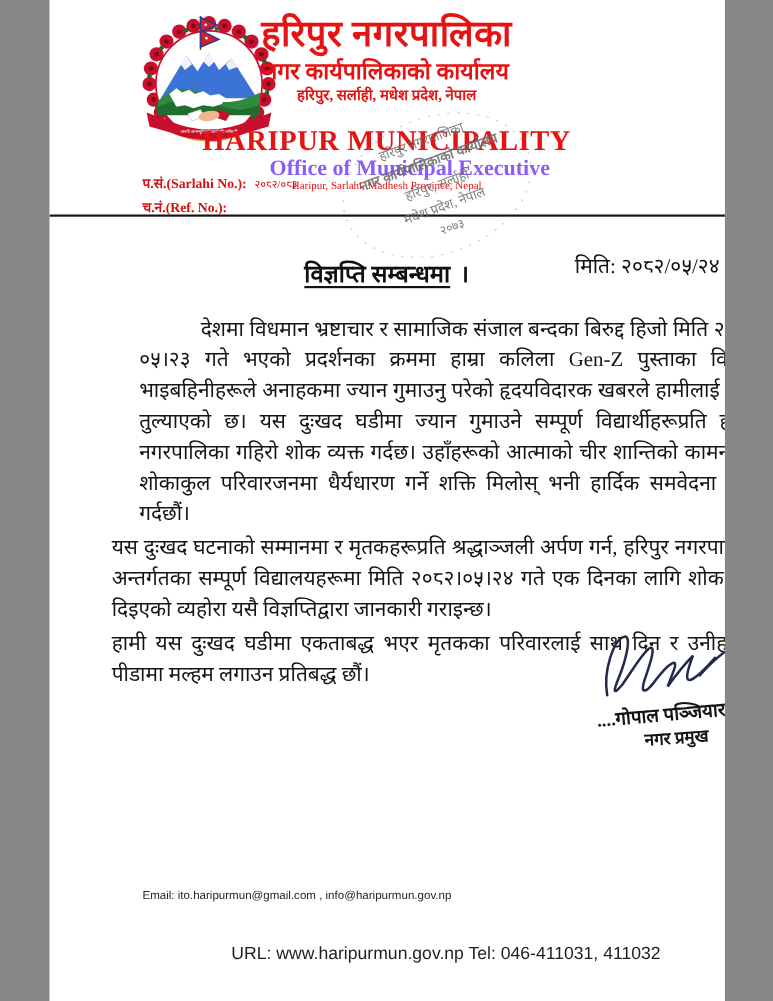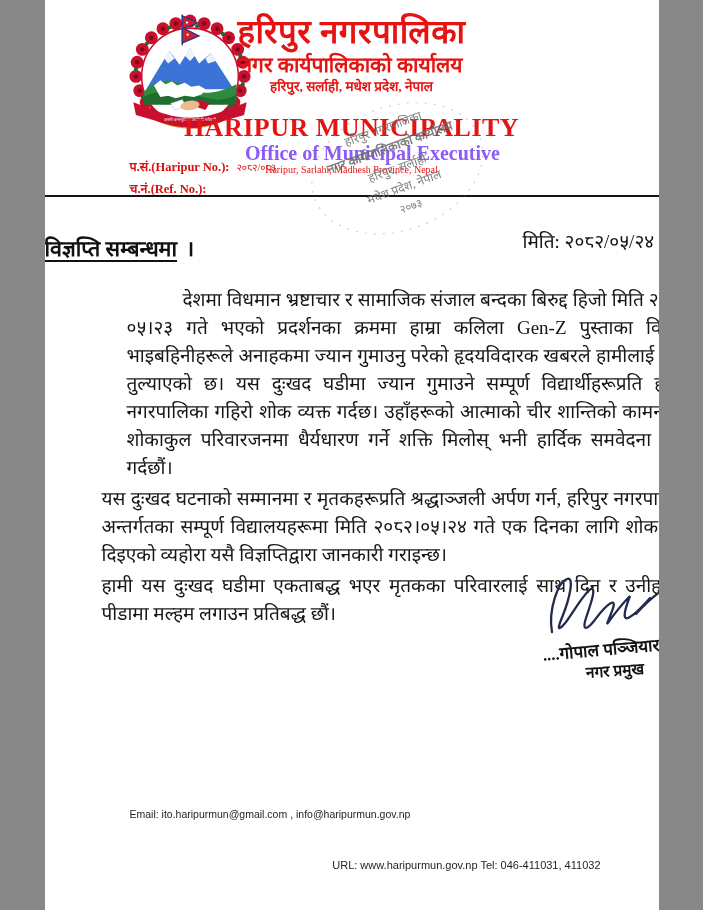--- a/index.html
+++ b/index.html
@@ -24,39 +24,39 @@
   .refno    { position:absolute; left:85px; top:180px; font-size:12.5px; color:#d90f0f; }
   .meta-label { font-weight:bold; }
   .meta-value { margin-left:4px; font-size:10px; }
   .rule { position:absolute; left:0; top:195px; width:703px; height:2px; background:#141414; }
   .date { position:absolute; left:478px; top:200px; font-size:19px; color:#111;margin-top:28px; }
   
   .stamp { position:absolute; left:254px; top:94px; width:200px; height:160px; pointer-events:none; }
   .stamp text { fill:#6e6e6e; opacity:.88; text-anchor:middle;
     font-family:"Liberation Serif","DejaVu Serif",serif; }
   
-  .subject { position:absolute; left:0; top:233px; width:100%; 
+  .subject { position:absolute; left:0; top:233px; width:100%; text-align:center;
     font-size:21.5px; font-weight:bold; color:#111; }
   .subject-text { text-decoration:underline; text-underline-offset:4px; text-decoration-thickness:1.5px; }
   .subject-danda { margin-left:9px; }
   
   .body { position:absolute; left:57px; top:286px; width:594px; font-size:19px;
     line-height:28px; text-align:justify; color:#151515; }
   .body p { margin-bottom:3px; }
   .body p.indent { text-indent:56px;margin-left:25px; }
   
   .sig-scribble { position:absolute; left:495px; top:570px; width:160px; height:74px; }
   .sig-name { position:absolute; left:455px; top:636px; width:240px; text-align:center;
     font-size:17px; font-weight:bold; color:#141414; transform:rotate(-5deg); }
   .sig-role { position:absolute; left:450px; top:659px; width:240px; text-align:center;
     font-size:15.5px; font-weight:bold; color:#141414; transform:rotate(-4deg); }
   
   .footer-email { position:absolute; left:85px; top:808px; font-size:10.5px; color:#1f1f1f;
     font-family:"Liberation Sans","DejaVu Sans",sans-serif; }
-  .footer-url { position:absolute; right:58px; top:859px; font-size:11px; color:#1f1f1f;
+  .footer-url { position:absolute; right:58px; top:859px; font-size:16px; color:#1f1f1f;
     font-family:"Liberation Sans","DejaVu Sans",sans-serif; }
 </style>
 </head>
 <body>
 
 <div class="page">
 
   <svg class="logo" viewBox="0 0 100 104" aria-hidden="true">
 
     <g>
@@ -156,21 +156,21 @@
   <header class="letterhead">
     <div class="np-title">हरिपुर नगरपालिका</div>
     <div class="np-office">नगर कार्यपालिकाको कार्यालय</div>
     <div class="np-addr">हरिपुर, सर्लाही, मधेश प्रदेश, नेपाल</div>
     <div class="en-title">HARIPUR MUNICIPALITY</div>
     <div class="en-office">Office of Municipal Executive</div>
     <div class="en-addr">Haripur, Sarlahi, Madhesh Province, Nepal</div>
   </header>
 
   <div class="letterno">
-    <span class="meta-label">प.सं.(Haripur No.):</span>
+    <span class="meta-label">प.सं.(Sarlahi No.):</span>
     <span class="meta-value">२०८२/०८३</span>
   </div>
   <div class="refno">
     <span class="meta-label">च.नं.(Ref. No.):</span>
   </div>
 
   <div class="rule"></div>
 
   <svg class="stamp" viewBox="0 0 200 160" aria-hidden="true">
     <g transform="rotate(-20 100 79)">

